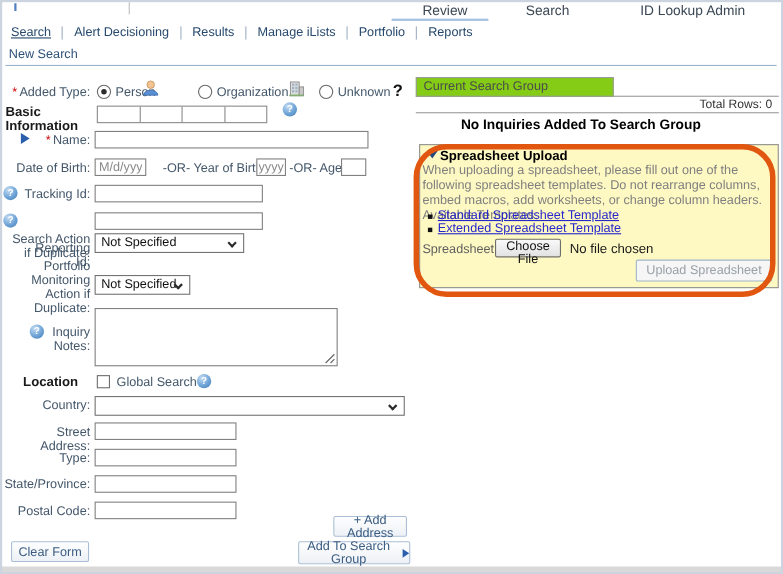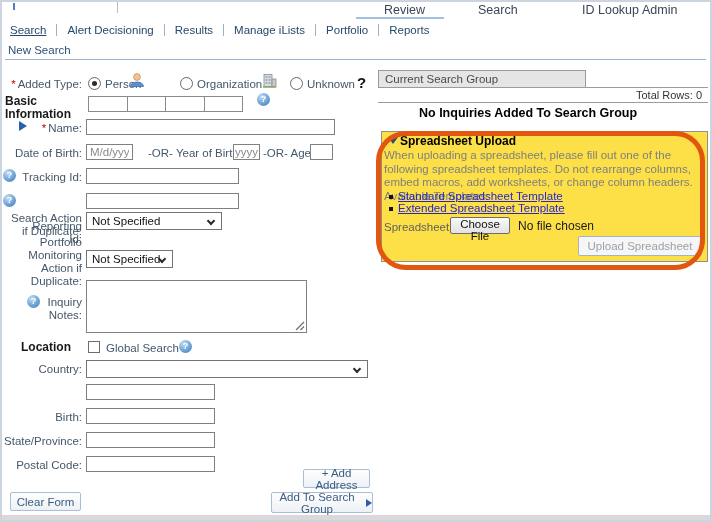--- a/index.html
+++ b/index.html
@@ -37,24 +37,24 @@
   .sec-label { position:absolute; font-size:12px; font-weight:bold; color:#1a1a1a; }
   .btn { position:absolute; display:flex; align-items:center; justify-content:center; gap:4px; background:linear-gradient(#fefefe,#edf1f6); border:1px solid #aabfd5; border-radius:2px; color:#3a5c82; font-size:11.5px; font-family:"Liberation Sans", sans-serif; cursor:pointer; }
   .nameparts { position:absolute; left:88px; top:96px; width:155px; height:16px; border:1px solid #8a8a8a; display:flex; }
   .nameparts div { flex:1; border-right:1px solid #8a8a8a; }
   .nameparts div:last-child { border-right:none; }
   textarea.notes { position:absolute; left:86px; top:280px; width:221px; height:53px; border:1px solid #808080; resize:none; font-family:"Liberation Sans", sans-serif; font-size:11.5px; padding:2px; }
   .resize-glyph { position:absolute; left:295px; top:321px; z-index:5; pointer-events:none; }
 
   
   .tab-row { position:absolute; left:378px; top:70px; width:330px; height:18px; border-bottom:1px solid #9b9b9b; }
-  .tab { position:absolute; left:0; top:0; width:208px; height:18px; background:#e5e5e5; border:1px solid #9b9b9b; font-size:11.5px; color:#4a4a4a; line-height:16px; padding-left:6px; cursor:pointer; }
+  .tab { position:absolute; left:0; top:0; width:180px; height:18px; background:#84cc16; border:1px solid #9b9b9b; font-size:11.5px; color:#4a4a4a; line-height:16px; padding-left:6px; cursor:pointer; }
   .totals-row { position:absolute; left:378px; top:89px; width:330px; height:14px; border-bottom:1px solid #9b9b9b; font-size:11px; color:#333; text-align:right; padding-right:6px; line-height:13px; }
   .empty-msg { position:absolute; left:379px; top:106px; font-size:12.5px; font-weight:bold; color:#000;padding-left:40px; }
-  .upload-box { position:absolute; left:381px; top:131px; width:327px; height:131px; border:1px solid #8f8f8f; background:#fde047; }
+  .upload-box { position:absolute; left:381px; top:131px; width:327px; height:131px; border:1px solid #8f8f8f; background:#fef9c3; }
   .collapse-tri { position:absolute; left:6px; top:5px; width:0; height:0; border-left:5px solid transparent; border-right:5px solid transparent; border-top:7px solid #24497b; cursor:pointer; }
   .upload-head { position:absolute; left:18px; top:2px; font-size:12px; font-weight:bold; color:#000; }
   .upload-para { position:absolute; left:2px; top:17px; width:318px; font-size:11.5px; color:#7f7f7f; line-height:13.5px; }
   .tpl-link { position:absolute; left:16px; font-size:11.5px; color:#2727cc; text-decoration:underline; cursor:pointer; }
   .bullet { position:absolute; left:7px; width:4px; height:4px; background:#111; }
   .file-label { position:absolute; left:2px; top:89px; font-size:11.5px; color:#5f5f5f; }
   .choose-btn { position:absolute; left:68px; top:85px; width:60px; height:17px; background:linear-gradient(#f9f9f9,#e2e2e2); border:1px solid #6e6e6e; border-radius:2px; font-size:11.5px; color:#111; font-family:"Liberation Sans", sans-serif; cursor:pointer; }
   .no-file { position:absolute; left:136px; top:87px; font-size:12px; color:#1a1a1a; }
   .upload-btn { position:absolute; left:196px; top:104px; width:124px; height:20px; background:#f6f6f6; border:1px solid #9fb5cb; border-radius:2px; font-size:11.5px; color:#9aa1a8; font-family:"Liberation Sans", sans-serif; }
   .annotation-ring { position:absolute; left:376px; top:131px; width:329px; height:139px; border:5px solid #e2570f; border-radius:30px; z-index:40; pointer-events:none; }
@@ -166,23 +166,24 @@
   <div class="checkbox" style="left:88px; top:341px;"></div>
   <span class="ilabel" style="left:106px; top:342px;">Global Search</span>
   <div class="help" style="left:179px; top:340px;">?</div>
 
   <div class="flabel" style="top:363px;">Country:</div>
   <div class="sel" style="left:86px; top:360px; width:282px;">
       <span></span>
       <span class="chev"></span>
     </div>
 
+  <div class="flabel" style="top:387px;">Street Address:</div>
   <input class="tin" style="left: 86px; top: 384px; width: 129px;">
 
-  <div class="flabel" style="top:411px;">Birth:</div>
+  <div class="flabel" style="top:411px;">Type:</div>
   <input class="tin" style="left: 86px; top: 408px; width: 129px;">
 
   <div class="flabel" style="top:435px;">State/Province:</div>
   <input class="tin" style="left: 86px; top: 432px; width: 129px;">
 
   <div class="flabel" style="top:459px;">Postal Code:</div>
   <input class="tin" style="left: 86px; top: 456px; width: 129px;">
 
   <button class="btn" style="left:303px; top:469px; width:67px; height:19px;">+ Add Address</button>
   <button class="btn" style="left:10px; top:492px; width:71px; height:19px;">Clear Form</button>

